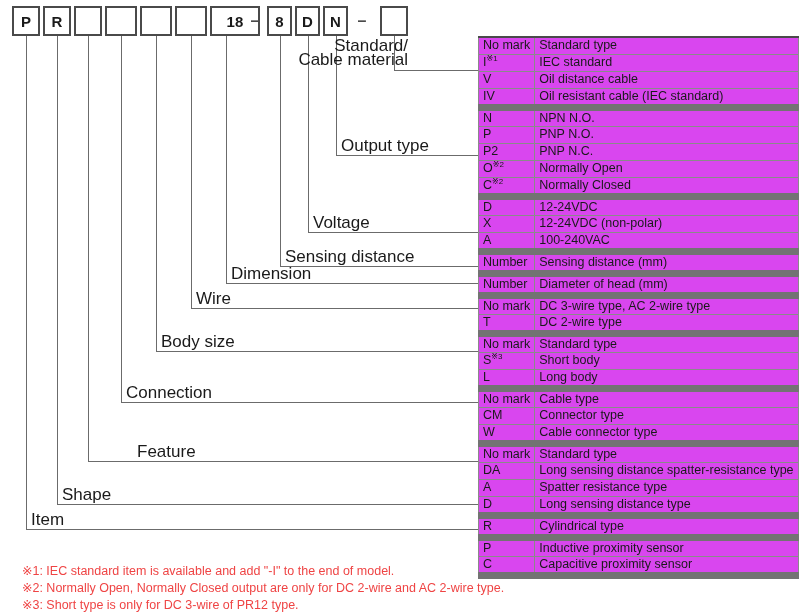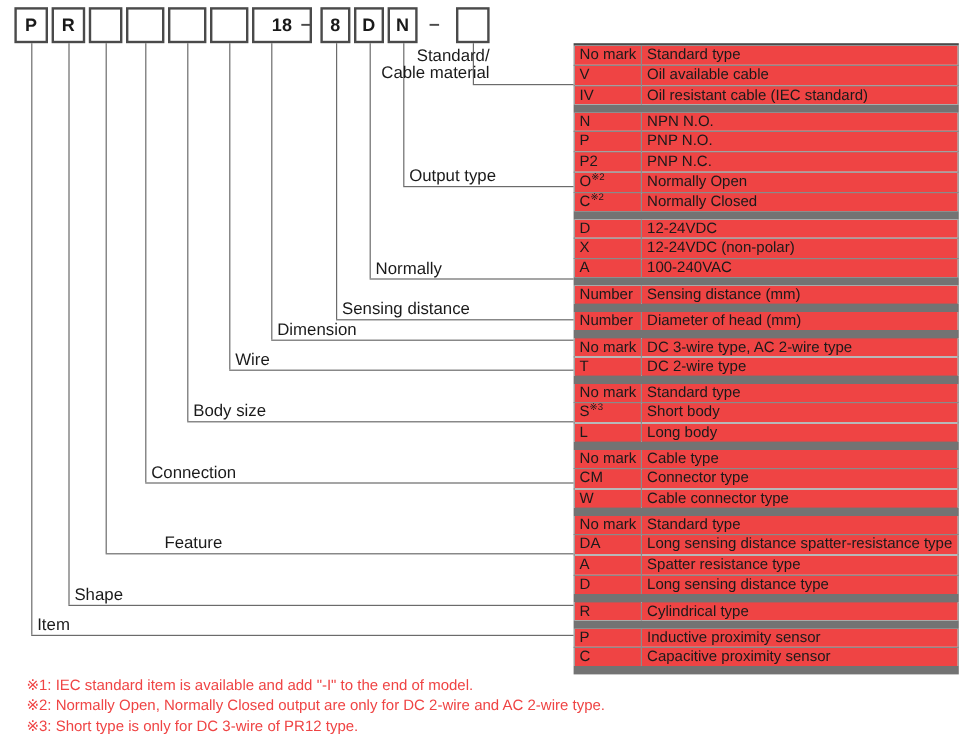--- a/index.html
+++ b/index.html
@@ -30,41 +30,41 @@
     color:#4a4a4a;
     display:flex;align-items:center;justify-content:center;
   }
 
   
   .lv{position:absolute;background:#6b6b6b;width:1px;}
   .lh{position:absolute;background:#6b6b6b;height:1px;}
 
   .lead-label{
     position:absolute;
-    font-size:14px;
+    font-size:17px;
     color:#1a1a1a;
     white-space:nowrap;
     line-height:14px;
   }
 
   
   #spec-table{
     position:absolute;
     left:478px;top:36px;
     width:297px;
     border-collapse:collapse;
     font-size:12.5px;
   }
   #spec-table td{
     border:1px solid #8a8a8a;
     padding:0 4px;
     height:17px;
     line-height:15px;
     box-sizing:border-box;
-    background:#ef4444;
+    background:#d946ef;
     white-space:nowrap;
     overflow:hidden;
   }
   #spec-table td.code{width:57px;}
   #spec-table tr.grp-start td{border-top:2px solid #4a4a4a;}
   #spec-table tr.grp-end td{border-bottom:7px solid #737373;}
   sup{font-size:8px;vertical-align:super;line-height:0;}
 
   
   #notes{
@@ -119,40 +119,44 @@
       <div class="lh" style="left: 57px; top: 504px; width: 421px;"></div>
       <div class="lv" style="left: 26px; top: 36px; height: 493px;"></div>
       <div class="lh" style="left: 26px; top: 529px; width: 452px;"></div>
     </div>
   <div id="leader-labels">
       <div class="lead-label" style="left: 298px; width: 110px; top: 39px; text-align: right;">
         <div>Standard/</div>
         <div>Cable material</div>
       </div>
       <div class="lead-label" style="left: 341px; width: auto; top: 139px; text-align: left;">Output type</div>
-      <div class="lead-label" style="left: 313px; width: auto; top: 216px; text-align: left;">Normally</div>
+      <div class="lead-label" style="left: 313px; width: auto; top: 216px; text-align: left;">Voltage</div>
       <div class="lead-label" style="left: 285px; width: auto; top: 250px; text-align: center;">Sensing distance</div>
       <div class="lead-label" style="left: 231px; width: auto; top: 267px; text-align: left;">Dimension</div>
       <div class="lead-label" style="left: 196px; width: auto; top: 292px; text-align: center;">Wire</div>
       <div class="lead-label" style="left: 161px; width: auto; top: 335px; text-align: left;">Body size</div>
       <div class="lead-label" style="left: 126px; width: auto; top: 386px; text-align: center;">Connection</div>
       <div class="lead-label" style="left: 93px; width: auto; top: 445px; text-align: left; margin-left: 44px;">Feature</div>
       <div class="lead-label" style="left: 62px; width: auto; top: 488px; text-align: left;">Shape</div>
       <div class="lead-label" style="left: 31px; width: auto; top: 513px; text-align: left;">Item</div>
     </div>
 
   <table id="spec-table">
     <tbody id="spec-body">
         <tr class="grp-start">
           <td class="code">No mark</td>
           <td>Standard type</td>
         </tr>
         <tr>
+          <td class="code">I<sup>※1</sup></td>
+          <td>IEC standard</td>
+        </tr>
+        <tr>
           <td class="code">V</td>
-          <td>Oil available cable</td>
+          <td>Oil distance cable</td>
         </tr>
         <tr class="grp-end">
           <td class="code">IV</td>
           <td>Oil resistant cable (IEC standard)</td>
         </tr>
         <tr class="grp-start">
           <td class="code">N</td>
           <td>NPN N.O.</td>
         </tr>
         <tr>

